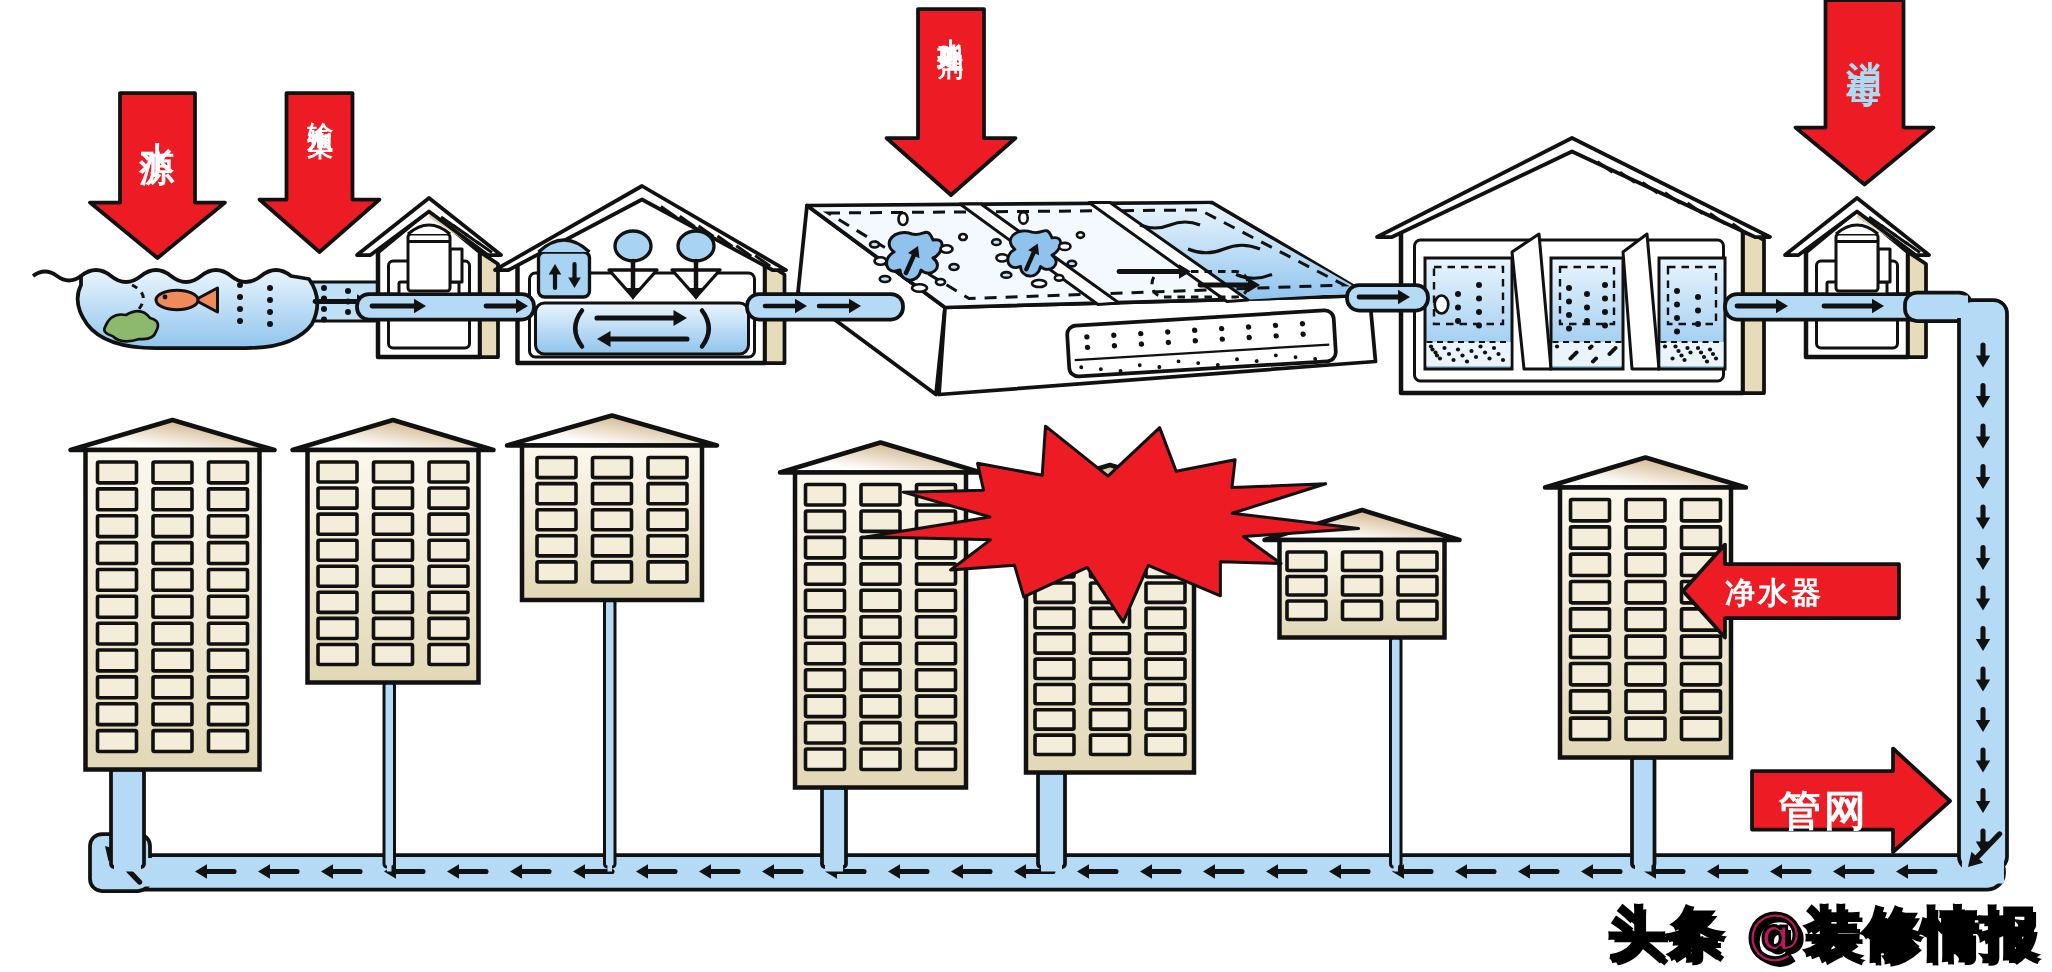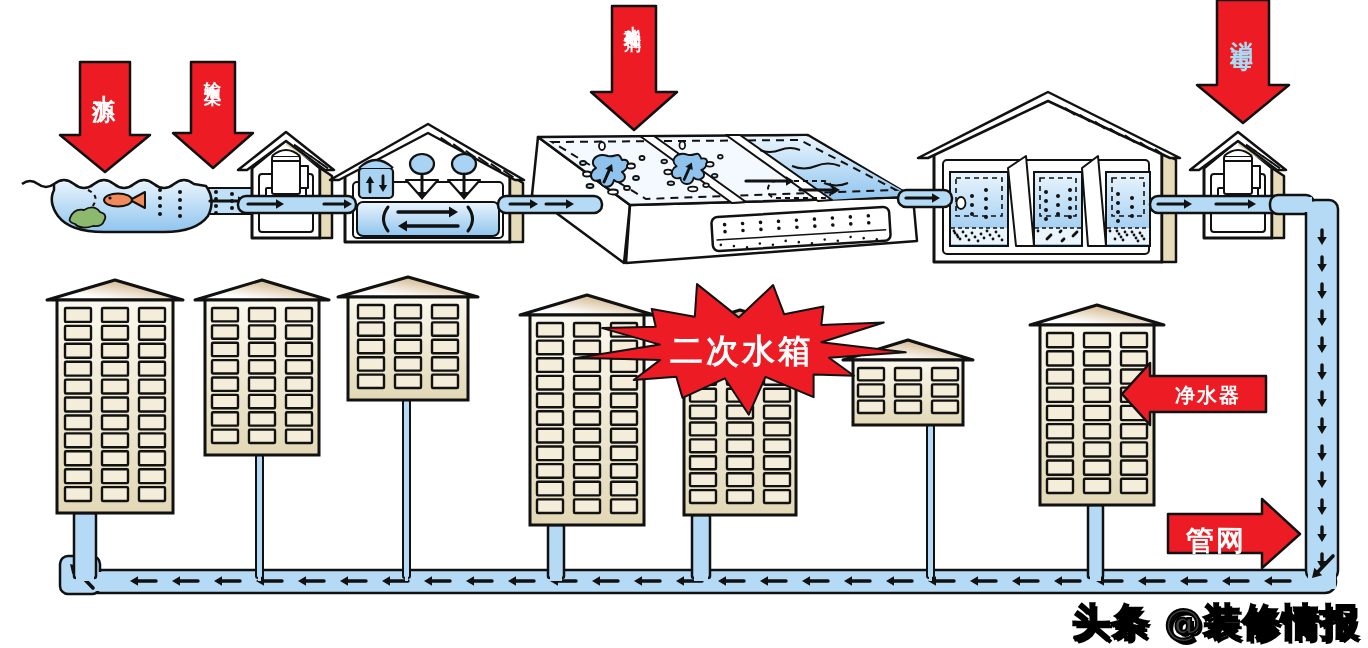--- a/index.html
+++ b/index.html
@@ -7,24 +7,24 @@
          font-family:"DejaVu Sans",sans-serif;}
   #art{position:absolute;left:0;top:0;}
   .vlabel{position:absolute;writing-mode:vertical-rl;text-orientation:upright;
           color:#fff;font-weight:700;line-height:1;z-index:5;}
   .hlabel{position:absolute;color:#fff;font-weight:700;z-index:5;white-space:nowrap;}
   #lbl-source{left:92px;top:76px;font-size:23px;letter-spacing:7px;}
   #lbl-channel{left:204px;top:67px;font-size:17px;letter-spacing:4px;}
   #lbl-agent{left:624px;top:12px;font-size:17px;letter-spacing:3px;}
   #lbl-disinfect{left:1230px;top:22px;font-size:23px;letter-spacing:7px;}
   #lbl-tank{left:632px;top:329px;width:220px;text-align:center;font-size:33px;letter-spacing:3px;}
-  #lbl-purifier{left:1150px;top:382px;width:116px;text-align:center;font-size:20px;letter-spacing:2px;}
+  #lbl-purifier{left:1150px;top:382px;width:116px;text-align:left;font-size:20px;letter-spacing:2px;}
   #lbl-network{left:1168px;top:522px;width:96px;text-align:center;font-size:28px;letter-spacing:2px;}
   #watermark{position:absolute;left:1072px;top:597px;z-index:6;
-     font-size:38px;font-weight:700;color:#404040;letter-spacing:1px;
+     font-size:38px;font-weight:700;color:#be185d;letter-spacing:1px;
      -webkit-text-stroke:2px #000;text-shadow:3px 3px 0 #000;text-align:right;}
 </style>
 </head>
 <body>
 
 <div id="stage">
   <svg id="art" width="1368" height="648" viewBox="0 0 1368 648">
     <defs>
       <linearGradient id="waterG" x1="0" y1="0" x2="0" y2="1">
         <stop offset="0" stop-color="#EAF5FD"></stop>
@@ -803,17 +803,16 @@
         <polygon points="1266,376 1150,376 1150,363 1122,394 1150,425 1150,412 1266,412" fill="#ED1C24" stroke="#111111" stroke-width="2.5" stroke-linejoin="round"></polygon>
         <polygon points="1168,514 1262,514 1262,499 1300,534 1262,568 1262,553 1168,553" fill="#ED1C24" stroke="#111111" stroke-width="2.5" stroke-linejoin="round"></polygon>
         <polygon points="905.7,352.3 829.0,357.7 854.0,375.7 813.6,374.5 813.6,397.2 765.5,376.9 748.8,414.7 724.8,378.3 682.5,397.9 676.3,376.8 633.7,380.0 660.2,359.9 578.0,357.8 659.9,344.6 602.2,328.1 655.7,326.8 651.7,308.9 694.8,316.8 697.0,284.1 738.7,317.4 773.1,285.1 784.1,314.2 823.4,306.5 821.3,325.0 883.8,322.5 821.4,342.2" fill="#ED1C24" stroke="#111111" stroke-width="2" stroke-linejoin="round"></polygon>
       </g>
     </svg>
 
   <div id="lbl-source" class="vlabel">水源</div>
   <div id="lbl-channel" class="vlabel">输水渠</div>
   <div id="lbl-agent" class="vlabel">水处理剂</div>
   <div id="lbl-disinfect" class="vlabel" style="color: rgb(169, 220, 245);">消毒</div>
-  <div id="lbl-tank" class="hlabel">二次水箱</div>
   <div id="lbl-purifier" class="hlabel">净水器</div>
   <div id="lbl-network" class="hlabel">管网</div>
   <div id="watermark">头条 @装修情报</div>
 </div>
 
 </body></html>

